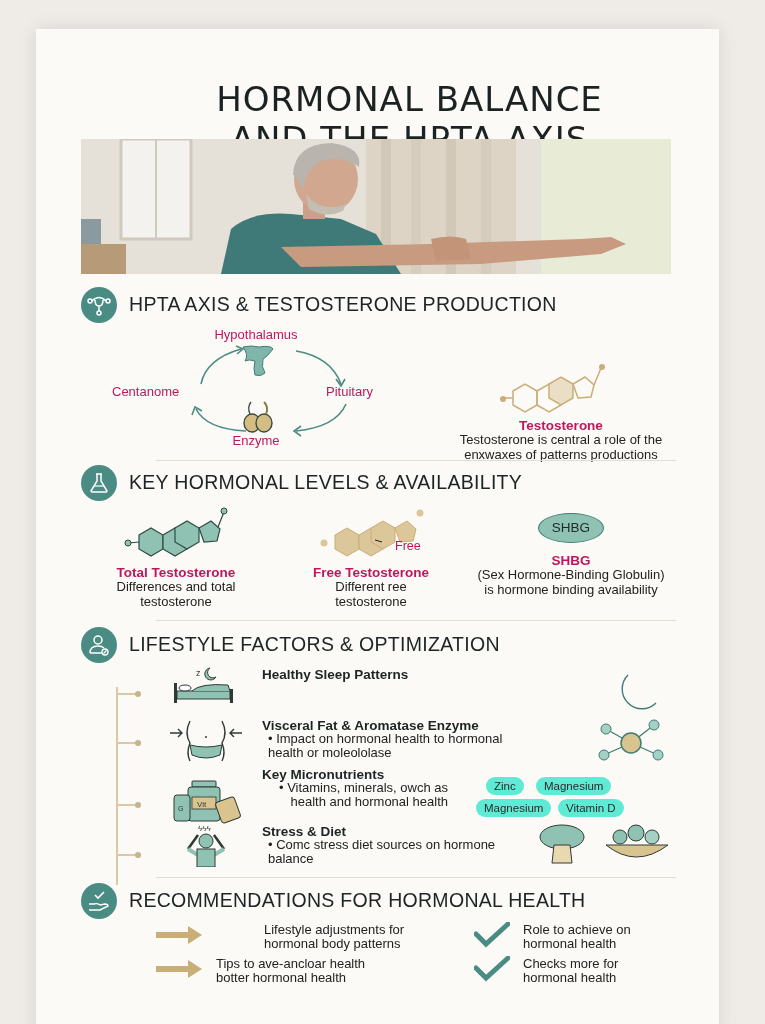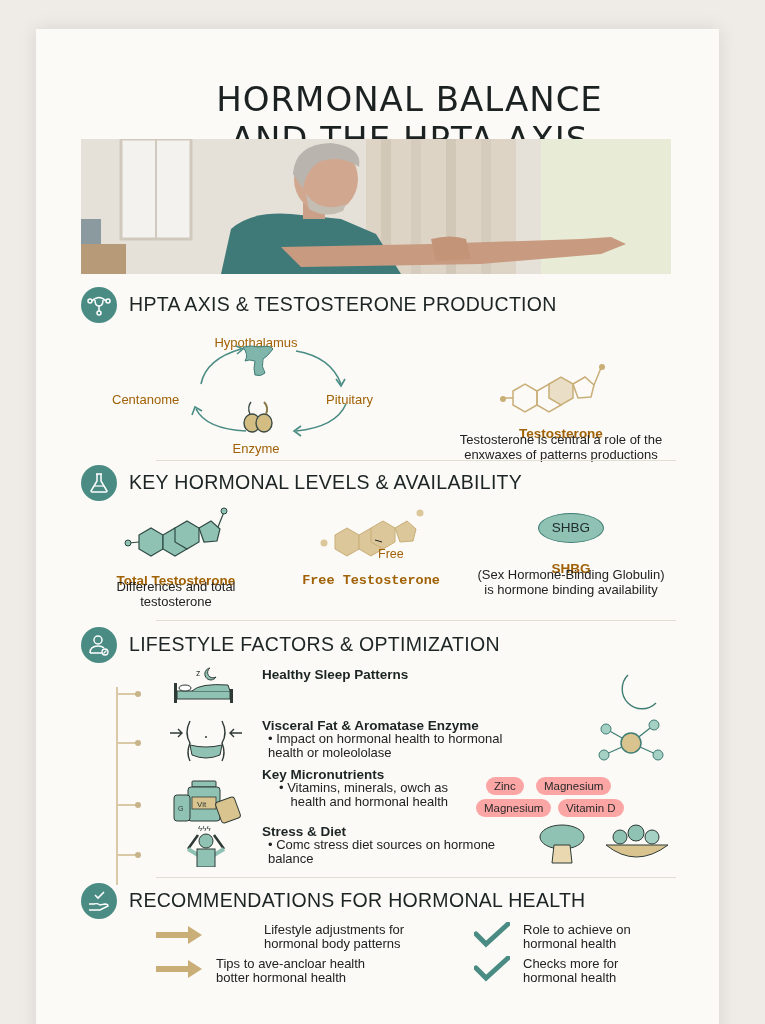--- a/index.html
+++ b/index.html
@@ -28,28 +28,28 @@
   .sec-head { position:absolute; left:45px; width:620px; height:40px; }
   .sec-icon {
     position:absolute; left:0; top:0; width:36px; height:36px; border-radius:50%;
     background:#4a8c84; display:flex; align-items:center; justify-content:center;
   }
   .sec-title {
     position:absolute; left:48px; top:6px; font-size:19.5px; letter-spacing:0.3px; color:#1c2424;
     white-space:nowrap;
   }
   .divider { position:absolute; left:120px; width:520px; height:1px; background:#e2ded4; }
-  .lbl { position:absolute; font-size:13px; color:#a16207; white-space:nowrap;margin-top:8px; }
+  .lbl { position:absolute; font-size:13px; color:#be185d; white-space:nowrap; }
   .bold { font-weight:bold; }
   .center { text-align:center; }
   .desc { position:absolute; font-size:13px; line-height:15px; color:#222; text-align:center; }
   .item-title { position:absolute; font-size:13.5px; font-weight:bold; color:#1c2424; white-space:nowrap; }
   .item-bullet { position:absolute; font-size:13px; line-height:14px; color:#222; }
   .chip {
-    position:absolute; height:18px; border-radius:9px; background:#fca5a5;
+    position:absolute; height:18px; border-radius:9px; background:#5eead4;
     font-size:11.5px; line-height:18px; padding:0 8px; color:#2a2a2a; white-space:nowrap;
   }
   .rec-text { position:absolute; font-size:13px; line-height:14px; color:#222; }
   .timeline { position:absolute; left:80px; top:658px; width:2px; height:198px; background:#d9c9a6; }
   .tick { position:absolute; left:80px; width:22px; height:2px; background:#d9c9a6; }
   .tick::after { content:""; position:absolute; right:-3px; top:-2px; width:6px; height:6px; border-radius:50%; background:#c9b48a; }
 </style>
 </head>
 <body>
 
@@ -166,28 +166,29 @@
     <g fill="#dcc79a" stroke="#c9ae78" stroke-width="1">
       <polygon points="15,28 27,21 39,28 39,42 27,49 15,42"></polygon>
       <polygon points="39,28 51,21 63,28 63,42 51,49 39,42"></polygon>
       <polygon points="51,21 63,14 75,21 75,35 63,42 51,35"></polygon>
       <polygon points="75,21 87,14 96,22 93,34 80,35"></polygon>
     </g>
     <circle cx="4" cy="36" r="3.5" fill="#dcc79a"></circle>
     <circle cx="100" cy="6" r="3.5" fill="#dcc79a"></circle>
     <line x1="55" y1="33" x2="62" y2="35" stroke="#222" stroke-width="1"></line>
   </svg>
-  <div class="lbl" style="left:342px; top:510px; font-size:12.5px;">Free</div>
+  <div class="lbl" style="left:359px; top:510px; font-size:12.5px;">Free</div>
 
   <div style="position:absolute; left:502px; top:484px; width:64px; height:28px; border-radius:50%; background:#8fc2b3; border:1.5px solid #3f7d74; text-align:center; line-height:28px; font-size:13.5px; color:#1f2a2a;">SHBG</div>
 
   <div class="lbl bold center" style="left:40px; top:536px; width:200px; font-size:13.5px;">Total Testosterone</div>
   <div class="desc" style="left:60px; top:550px; width:160px;text-align:center;">Differences and total testosterone</div>
 
-  <div class="lbl bold center" style="left:235px; top:536px; width:200px; font-size:13.5px;font-family:Liberation Mono, monospace;">Free Testosterone</div>
+  <div class="lbl bold center" style="left:235px; top:536px; width:200px; font-size:13.5px;">Free Testosterone</div>
+  <div class="desc" style="left:280px; top:550px; width:110px;">Different ree testosterone</div>
 
   <div class="lbl bold center" style="left:470px; top:524px; width:130px; font-size:13.5px;">SHBG</div>
   <div class="desc" style="left:440px; top:538px; width:190px;">(Sex Hormone-Binding Globulin) is hormone binding availability</div>
 
   <div class="divider" style="top:591px;"></div>
 
   <div class="sec-head" style="top:598px;">
     <div class="sec-icon">
       <svg width="24" height="24" viewBox="0 0 24 24">
         <circle cx="11" cy="7" r="4" fill="none" stroke="#fff" stroke-width="1.5"></circle>

